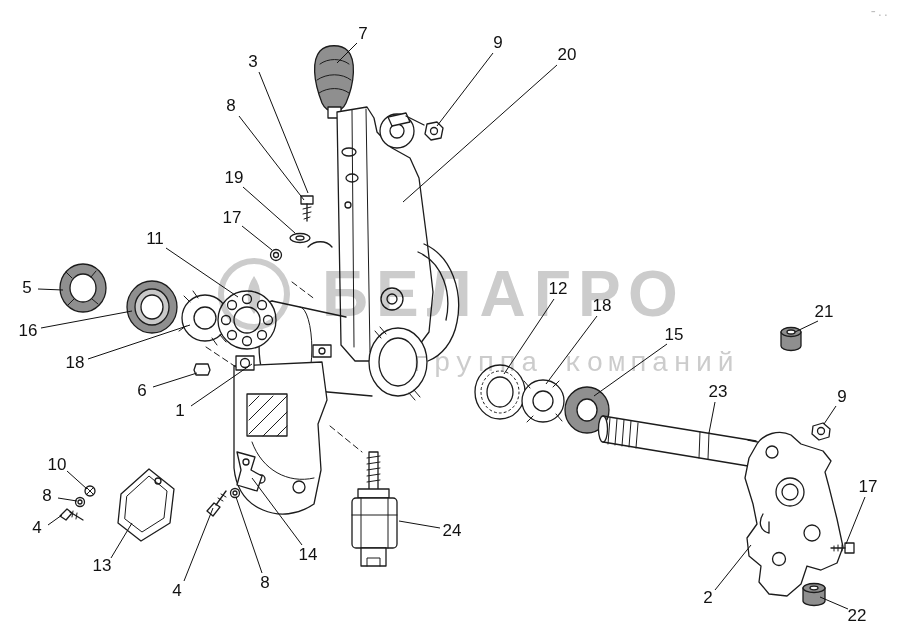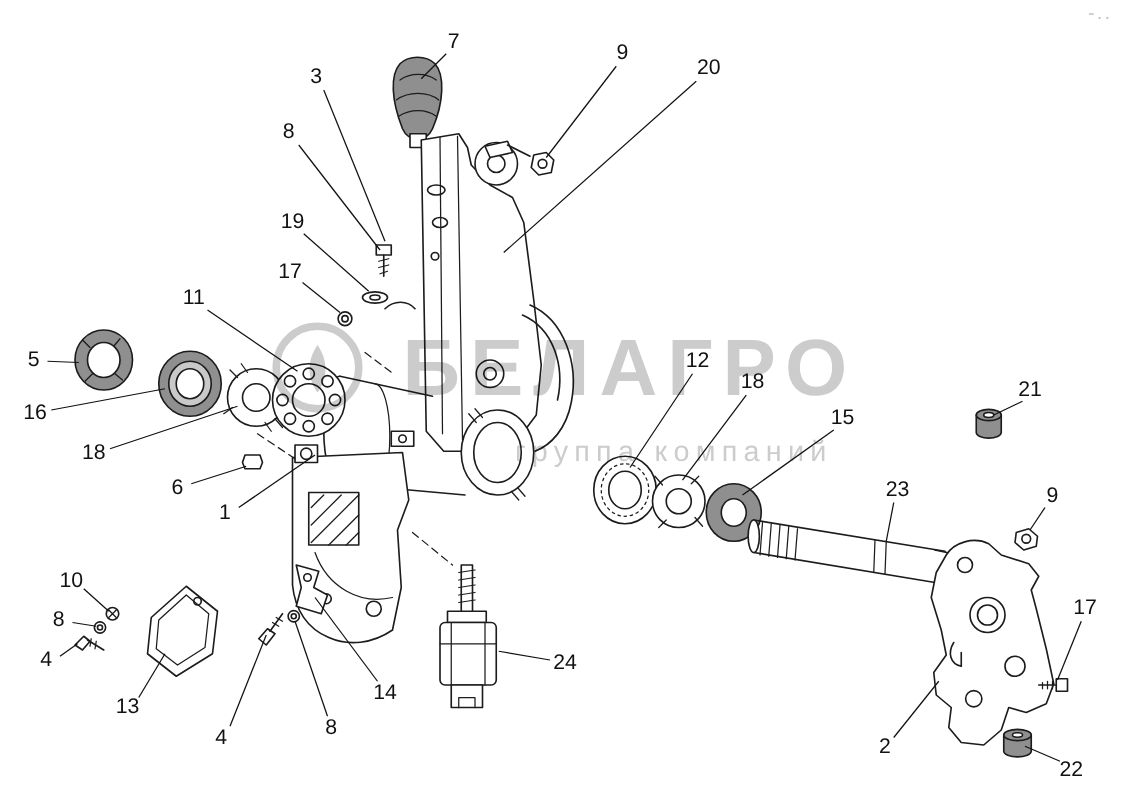--- a/index.html
+++ b/index.html
@@ -22,22 +22,22 @@
     display:flex; align-items:center; gap:26px;
     mix-blend-mode:multiply; opacity:.8; pointer-events:none;
     color:var(--wm,#bfbfbf);
   }
   .wm-brand {
     font-size:64px; font-weight:bold; letter-spacing:8px; line-height:84px;
     color:var(--wm,#bfbfbf); white-space:nowrap;
   }
   .wm-sub {
     position:absolute; left:412px; top:348px;
-    font-size:23px; letter-spacing:5px; color:var(--wm,#bfbfbf);
-    mix-blend-mode:multiply; opacity:.8; pointer-events:none;
+    font-size:28px; letter-spacing:5px; color:var(--wm,#bfbfbf);
+    mix-blend-mode:multiply; opacity:.8; pointer-events:none;font-family:Liberation Mono, monospace;
   }
   .wm-corner {
     position:absolute; right:10px; top:2px; font-size:15px;
     color:var(--wm,#bfbfbf); letter-spacing:2px; pointer-events:none;
   }
 
   
   #callouts { color:#111; }
   #callouts text {
     font:17px "Liberation Sans", sans-serif;

